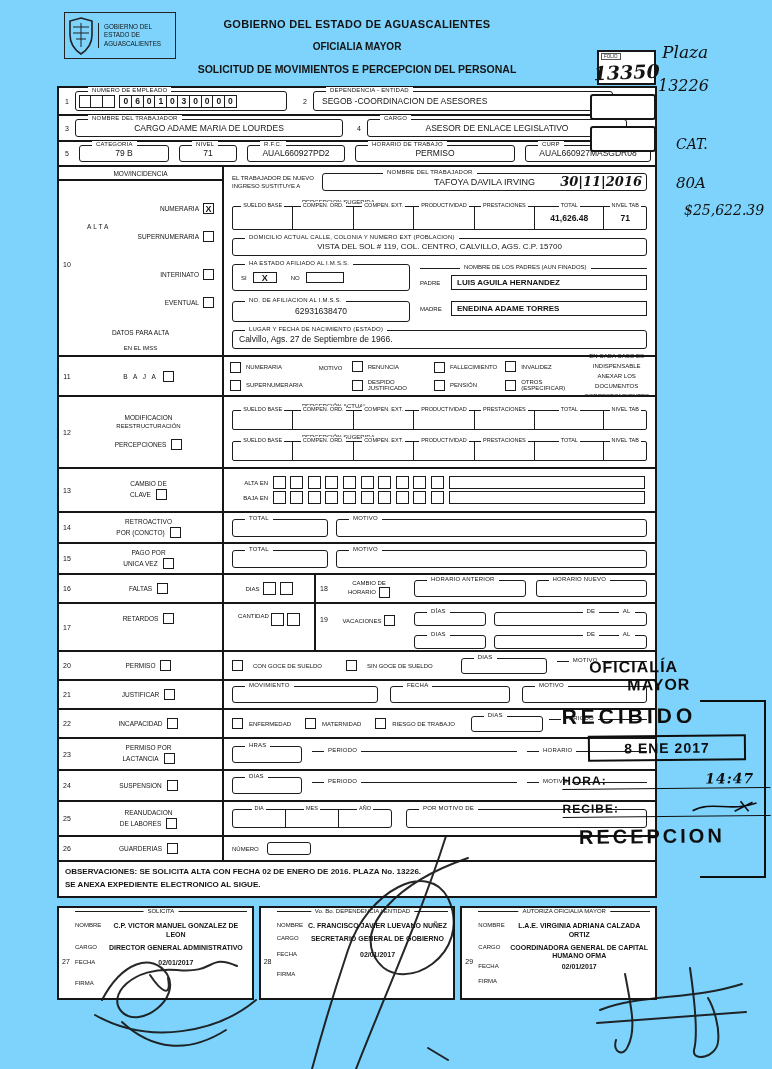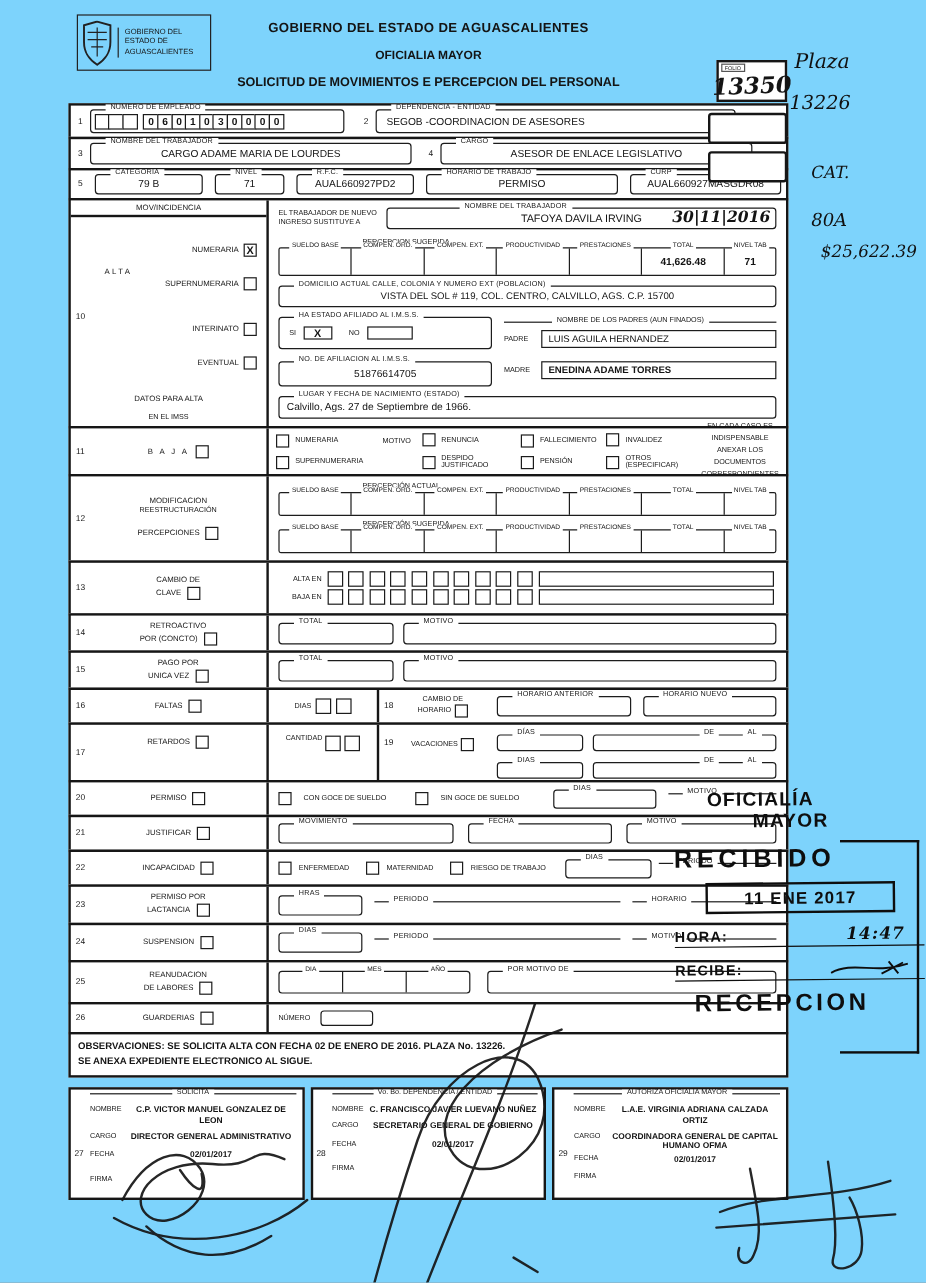--- a/index.html
+++ b/index.html
@@ -250,28 +250,28 @@
           <div style="width:178px;flex:none;display:flex;flex-direction:column;gap:10px">
             <div class="fld" style="height:27px;display:flex;align-items:center;gap:6px;padding:0 8px">
               <span class="lbl">HA ESTADO AFILIADO AL I.M.S.S.</span>
               <span class="tiny">SI</span>
               <span class="cb cbw">X</span>
               <span class="tiny" style="margin-left:8px">NO</span>
               <span class="cb" style="width:38px"></span>
             </div>
             <div class="fld" style="height:21px">
               <span class="lbl">NO. DE AFILIACION AL I.M.S.S.</span>
-              <div class="val">51876614705</div>
+              <div class="val">62931638470</div>
             </div>
           </div>
           <div style="flex:1;position:relative;border-top:1.4px solid #1c1c1c;margin-top:4px;padding-top:6px;min-width:0">
             <span class="lbl" style="position:absolute;top:-5px;left:40px;background:#fff;padding:0 4px;font-size:6px">NOMBRE DE LOS PADRES (AUN FINADOS)</span>
             <div style="display:flex;align-items:center;gap:5px">
               <span class="tiny" style="width:26px">PADRE</span>
-              <div style="flex:1;border:1.5px solid #1c1c1c;height:15px;display:flex;align-items:center;padding-left:5px;font-weight:normal;font-size:8px">LUIS AGUILA HERNANDEZ</div>
+              <div style="flex:1;border:1.5px solid #1c1c1c;height:15px;display:flex;align-items:center;padding-left:5px;font-weight:bold;font-size:8px">LUIS AGUILA HERNANDEZ</div>
             </div>
             <div style="display:flex;align-items:center;gap:5px;margin-top:11px">
               <span class="tiny" style="width:26px">MADRE</span>
               <div style="flex:1;border:1.5px solid #1c1c1c;height:15px;display:flex;align-items:center;padding-left:5px;font-weight:bold;font-size:8px">ENEDINA ADAME TORRES</div>
             </div>
           </div>
         </div>
 
         <div class="fld" style="height:20px">
           <span class="lbl">LUGAR Y FECHA DE NACIMIENTO (ESTADO)</span>
@@ -781,21 +781,21 @@
             <span class="sv"></span>
           </div>
       </div>
     </div>
   </div>
 
   <div class="stamp">
     <div class="s-l1">OFICIALÍA</div>
     <div class="s-l2">MAYOR</div>
     <div class="s-recibido">RECIBIDO</div>
-    <div class="s-datebox"><span>11 ENE 2017</span></div>
+    <div class="s-datebox"><span>8 ENE 2017</span></div>
     <div class="s-line">
       <b>HORA:</b>
       <span class="s-hora hw">14:47</span>
     </div>
     <div class="s-line">
       <b>RECIBE:</b>
       <svg width="70" height="16" viewBox="0 0 70 16" style="margin-left:auto;margin-right:10px">
         <path d="M2,12 C20,2 40,14 66,5 M50,3 L58,13 M44,13 L62,4" fill="none" stroke="#0e0e0e" stroke-width="1.6"></path>
       </svg>
     </div>

